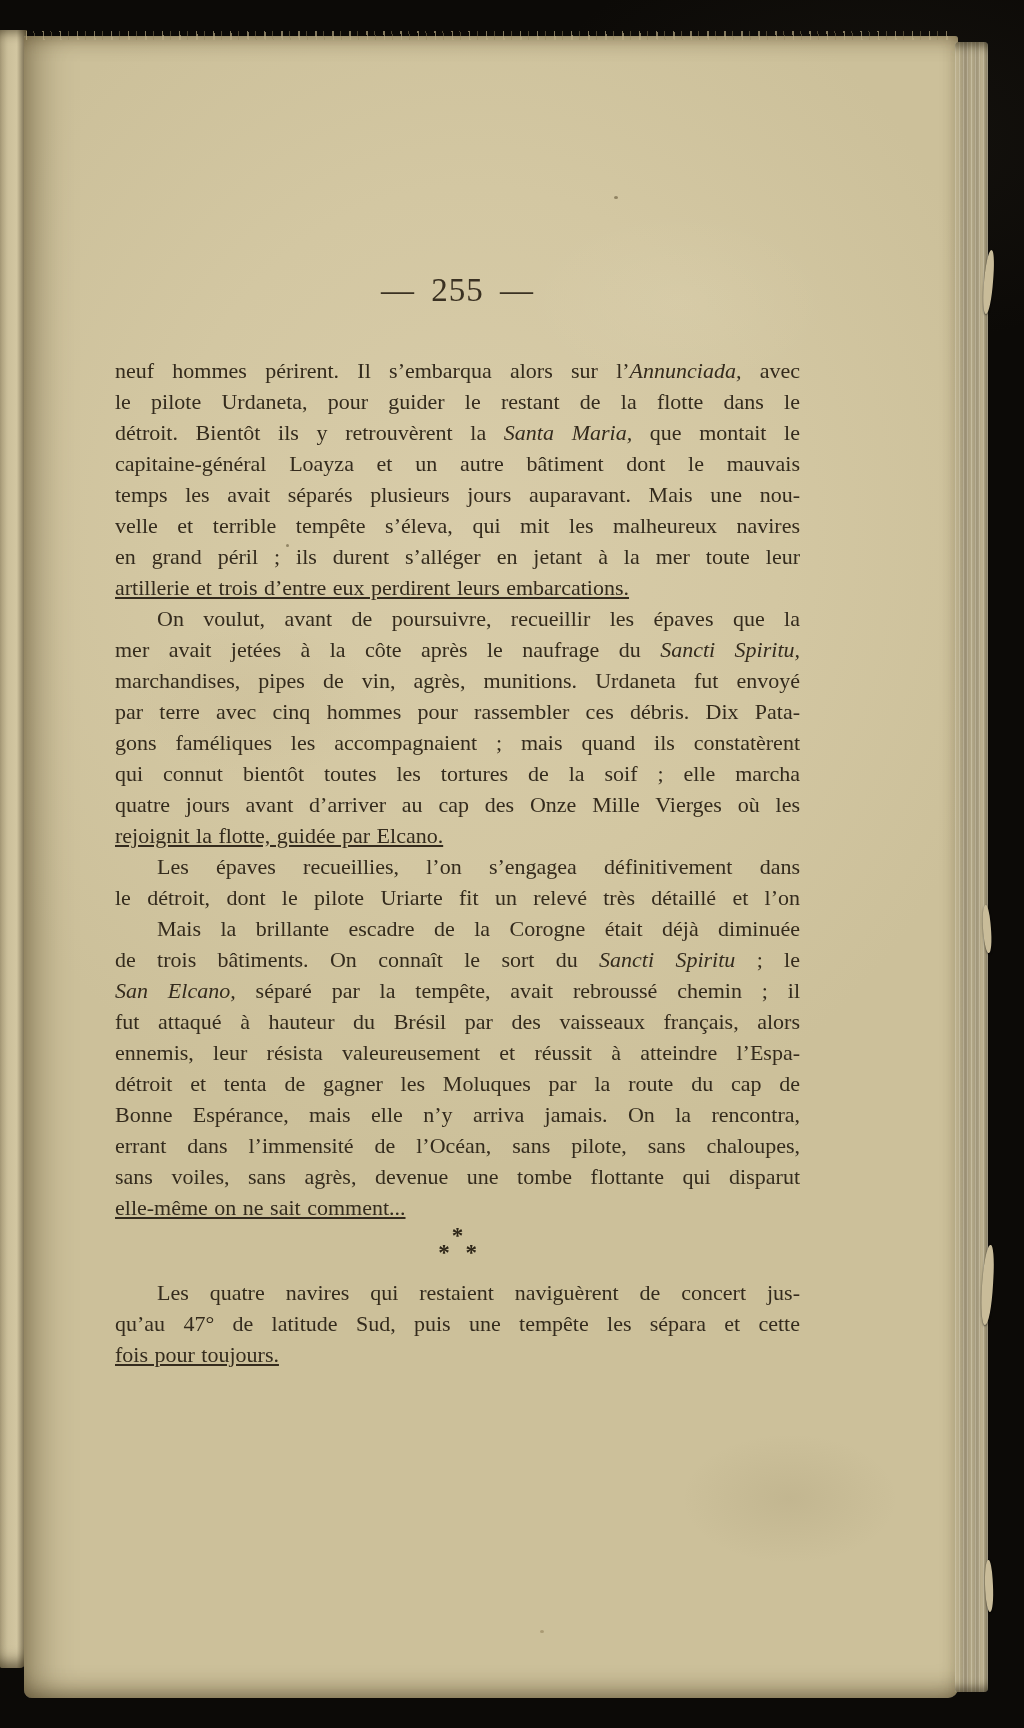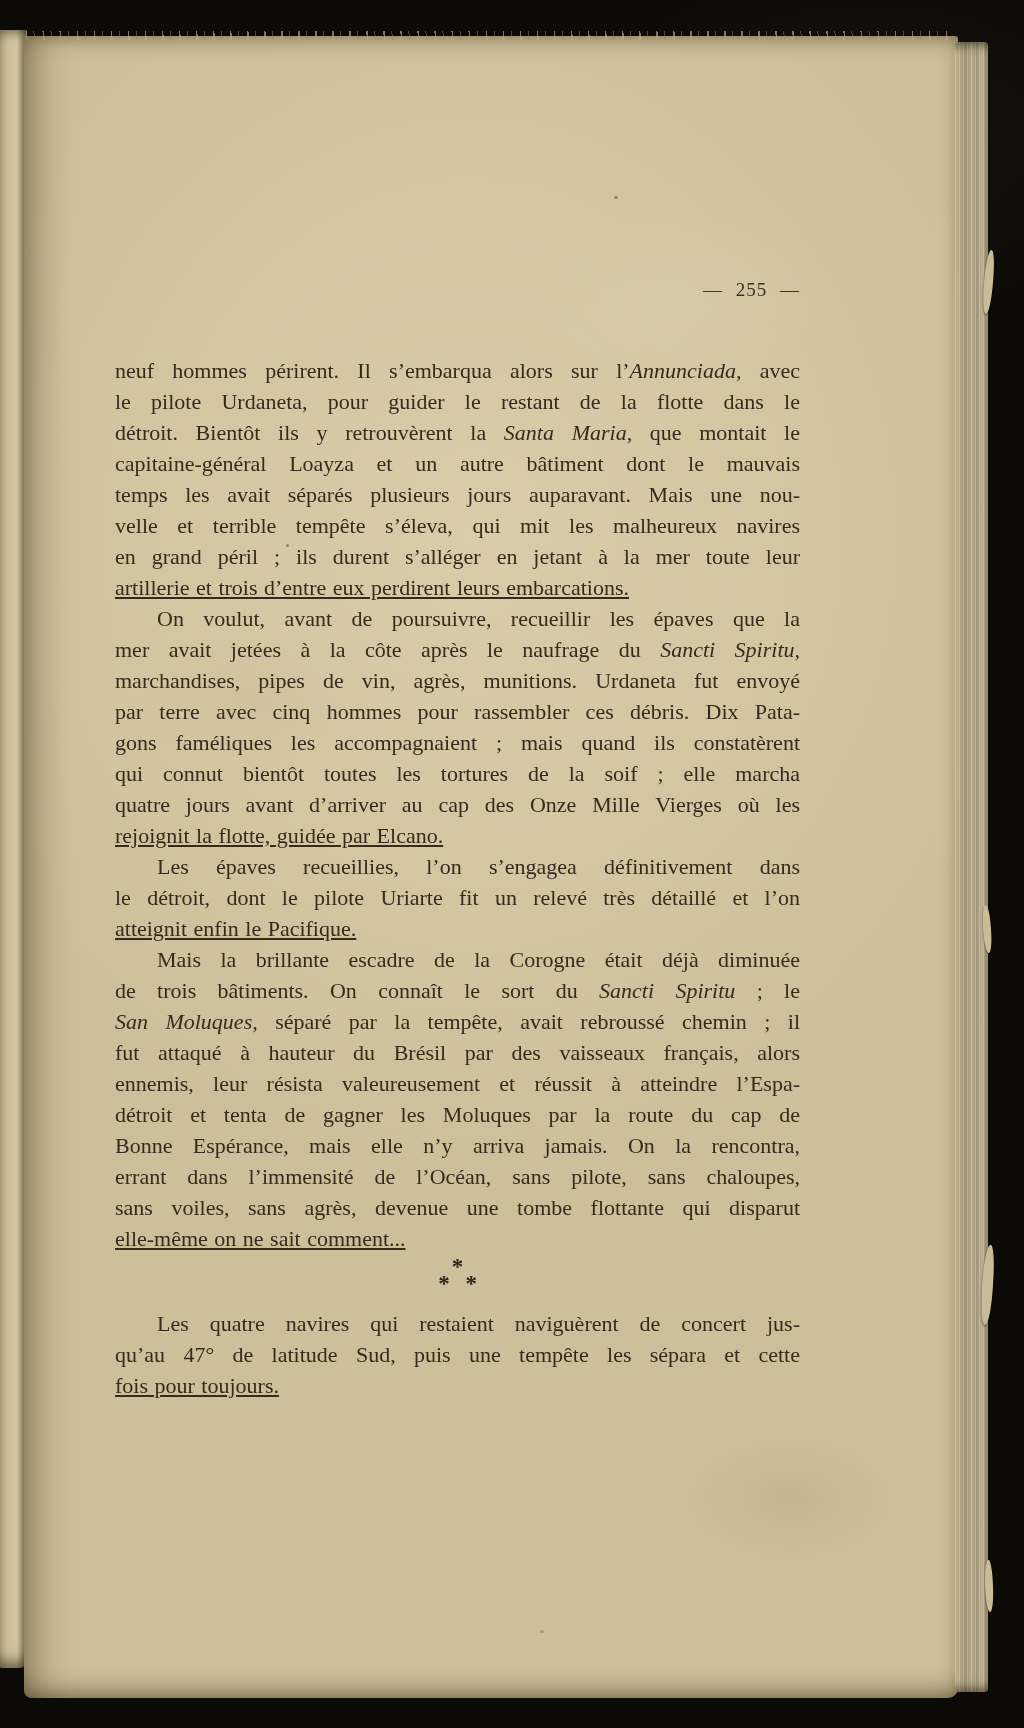--- a/index.html
+++ b/index.html
@@ -83,22 +83,22 @@
   .speck-3 { left: 540px; top: 1630px; width: 4px; height: 3px; background: rgba(120,100,60,.4); }
 
   
   .text-column {
     position: absolute;
     left: 91px; top: 241px;
     width: 685px;
     color: #342b1d;
   }
   .page-number-header {
-    text-align: right;
-    font-size: 19px;
+    text-align: center;
+    font-size: 33px;
     line-height: 26px;
     word-spacing: 7px;
     letter-spacing: 1px;
     color: #3a3122;
   }
   .body-text { margin-top: 52px; }
   .line {
     font-size: 22px;
     line-height: 31px;
     height: 31px;
@@ -149,26 +149,25 @@
             <div class="line"><span>marchandises, pipes de vin, agrès, munitions. Urdaneta fut envoyé</span></div>
             <div class="line"><span>par terre avec cinq hommes pour rassembler ces débris. Dix Pata-</span></div>
             <div class="line"><span>gons faméliques les accompagnaient ; mais quand ils constatèrent</span></div>
             <div class="line"><span>qui connut bientôt toutes les tortures de la soif ; elle marcha</span></div>
             <div class="line"><span>quatre jours avant d’arriver au cap des Onze Mille Vierges où les</span></div>
             <div class="line last"><span>rejoignit la flotte, guidée par Elcano.</span></div>
           </div>
           <div>
             <div class="line indent"><span>Les épaves recueillies, l’on s’engagea définitivement dans</span></div>
             <div class="line"><span>le détroit, dont le pilote Uriarte fit un relevé très détaillé et l’on</span></div>
-            <div class="line last"><span>atteignit enfin le Pacifique.</span></div>
           </div>
           <div>
             <div class="line indent"><span>Mais la brillante escadre de la Corogne était déjà diminuée</span></div>
             <div class="line"><span>de trois bâtiments. On connaît le sort du </span><span class="it">Sancti Spiritu</span><span> ; le</span></div>
-            <div class="line"><span class="it">San Moluques,</span><span> séparé par la tempête, avait rebroussé chemin ; il</span></div>
+            <div class="line"><span class="it">San Elcano,</span><span> séparé par la tempête, avait rebroussé chemin ; il</span></div>
             <div class="line"><span>fut attaqué à hauteur du Brésil par des vaisseaux français, alors</span></div>
             <div class="line"><span>ennemis, leur résista valeureusement et réussit à atteindre l’Espa-</span></div>
             <div class="line"><span>détroit et tenta de gagner les Moluques par la route du cap de</span></div>
             <div class="line"><span>Bonne Espérance, mais elle n’y arriva jamais. On la rencontra,</span></div>
             <div class="line"><span>errant dans l’immensité de l’Océan, sans pilote, sans chaloupes,</span></div>
             <div class="line"><span>sans voiles, sans agrès, devenue une tombe flottante qui disparut</span></div>
             <div class="line last"><span>elle-même on ne sait comment...</span></div>
           </div>
           <div class="asterism">
             <div class="row">*</div>

